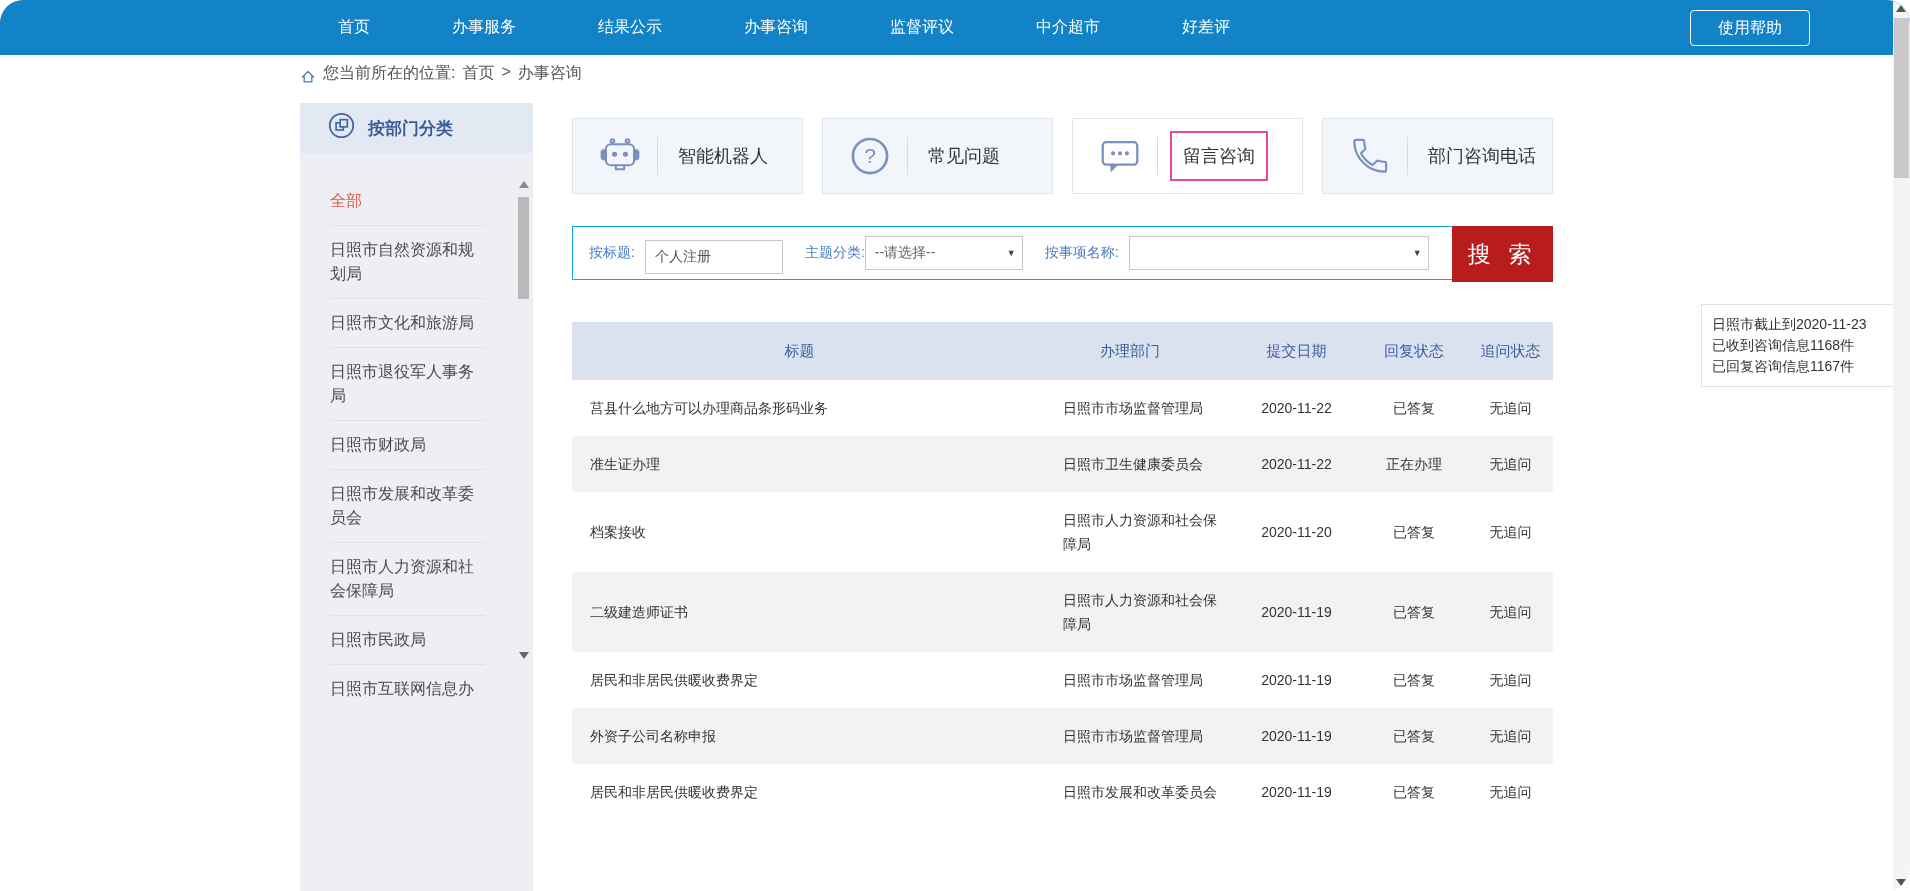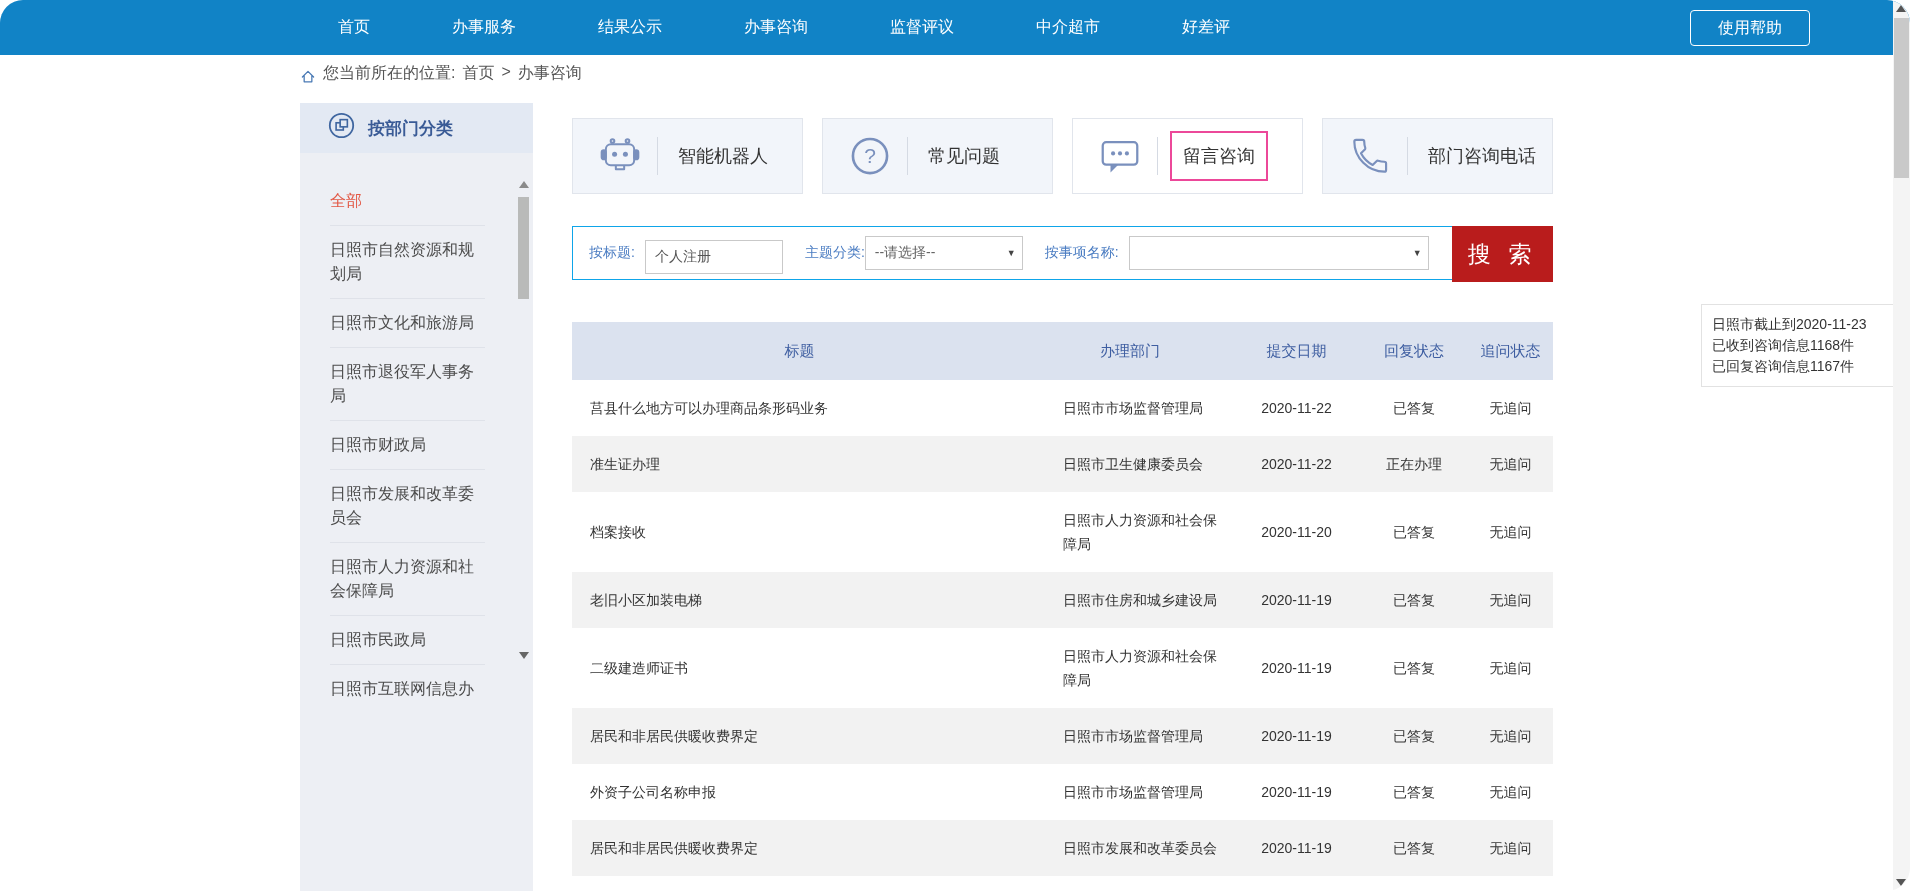--- a/index.html
+++ b/index.html
@@ -248,27 +248,20 @@
             <td class="col-follow">无追问</td>
           </tr>
           <tr>
             <td class="col-title">档案接收</td>
             <td class="col-dept">日照市人力资源和社会保障局</td>
             <td class="col-date">2020-11-20</td>
             <td class="col-reply">已答复</td>
             <td class="col-follow">无追问</td>
           </tr>
           <tr>
-            <td class="col-title">老旧小区加装电梯</td>
-            <td class="col-dept">日照市住房和城乡建设局</td>
-            <td class="col-date">2020-11-19</td>
-            <td class="col-reply">已答复</td>
-            <td class="col-follow">无追问</td>
-          </tr>
-          <tr>
             <td class="col-title">二级建造师证书</td>
             <td class="col-dept">日照市人力资源和社会保障局</td>
             <td class="col-date">2020-11-19</td>
             <td class="col-reply">已答复</td>
             <td class="col-follow">无追问</td>
           </tr>
           <tr>
             <td class="col-title">居民和非居民供暖收费界定</td>
             <td class="col-dept">日照市市场监督管理局</td>
             <td class="col-date">2020-11-19</td>

